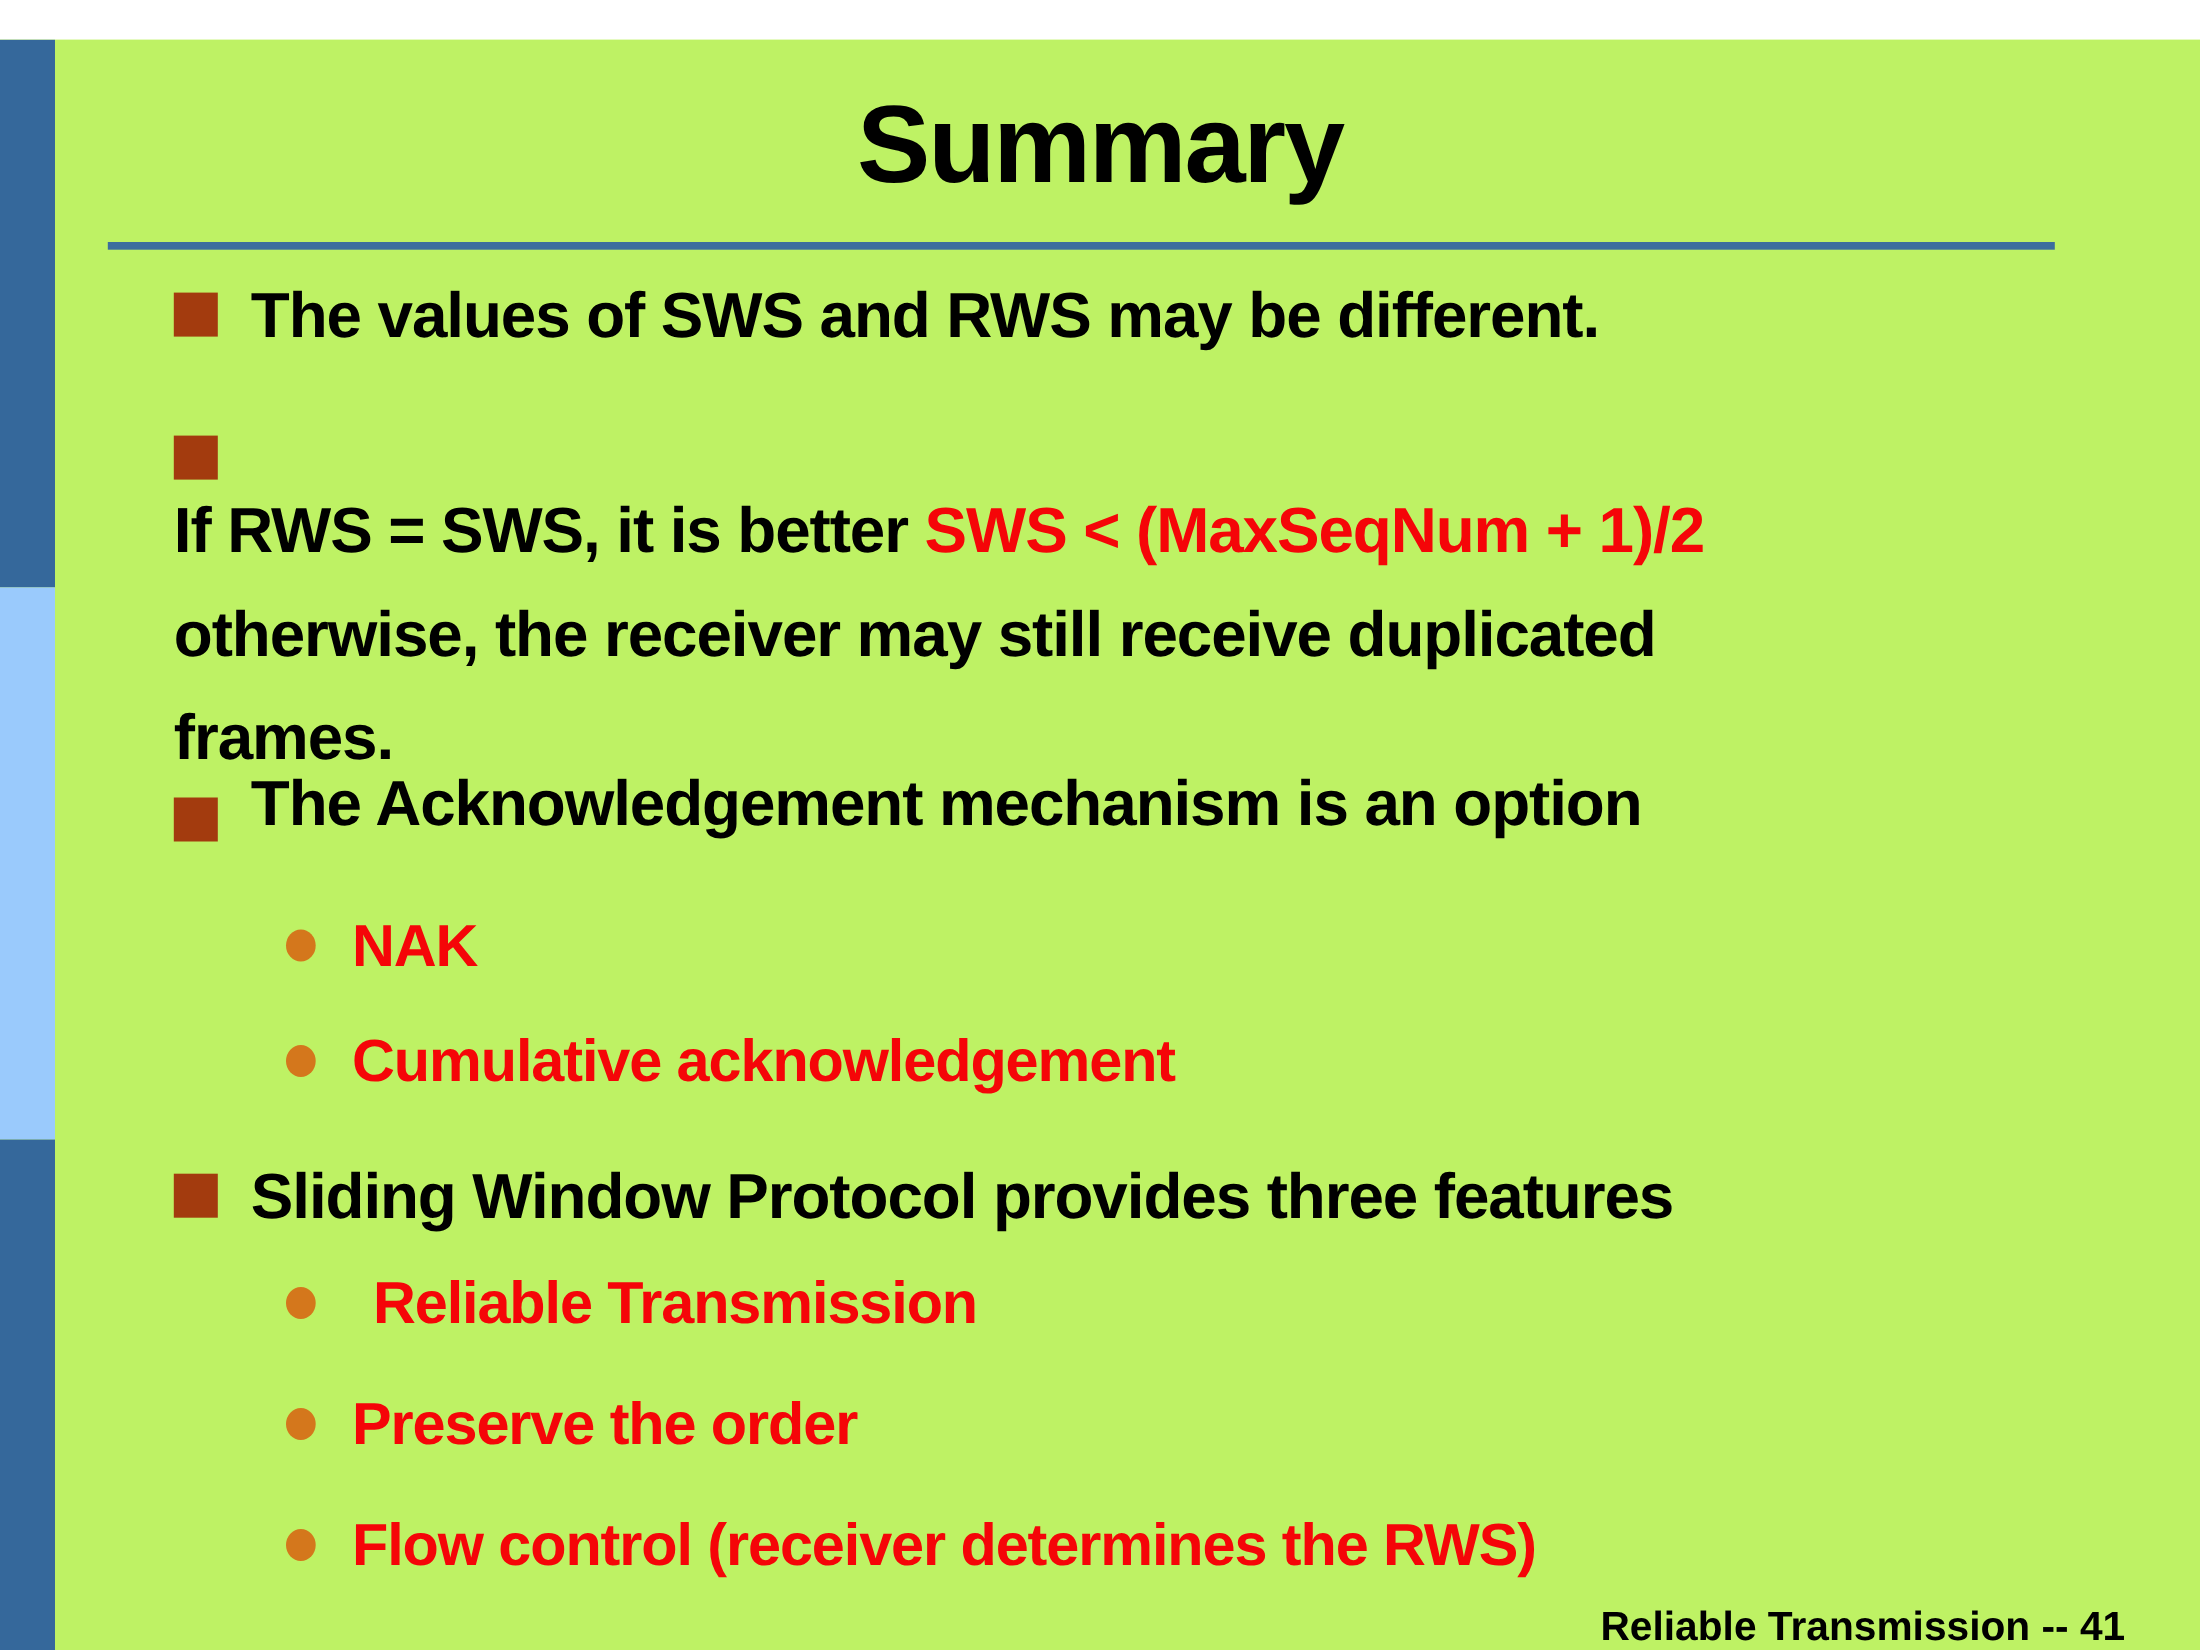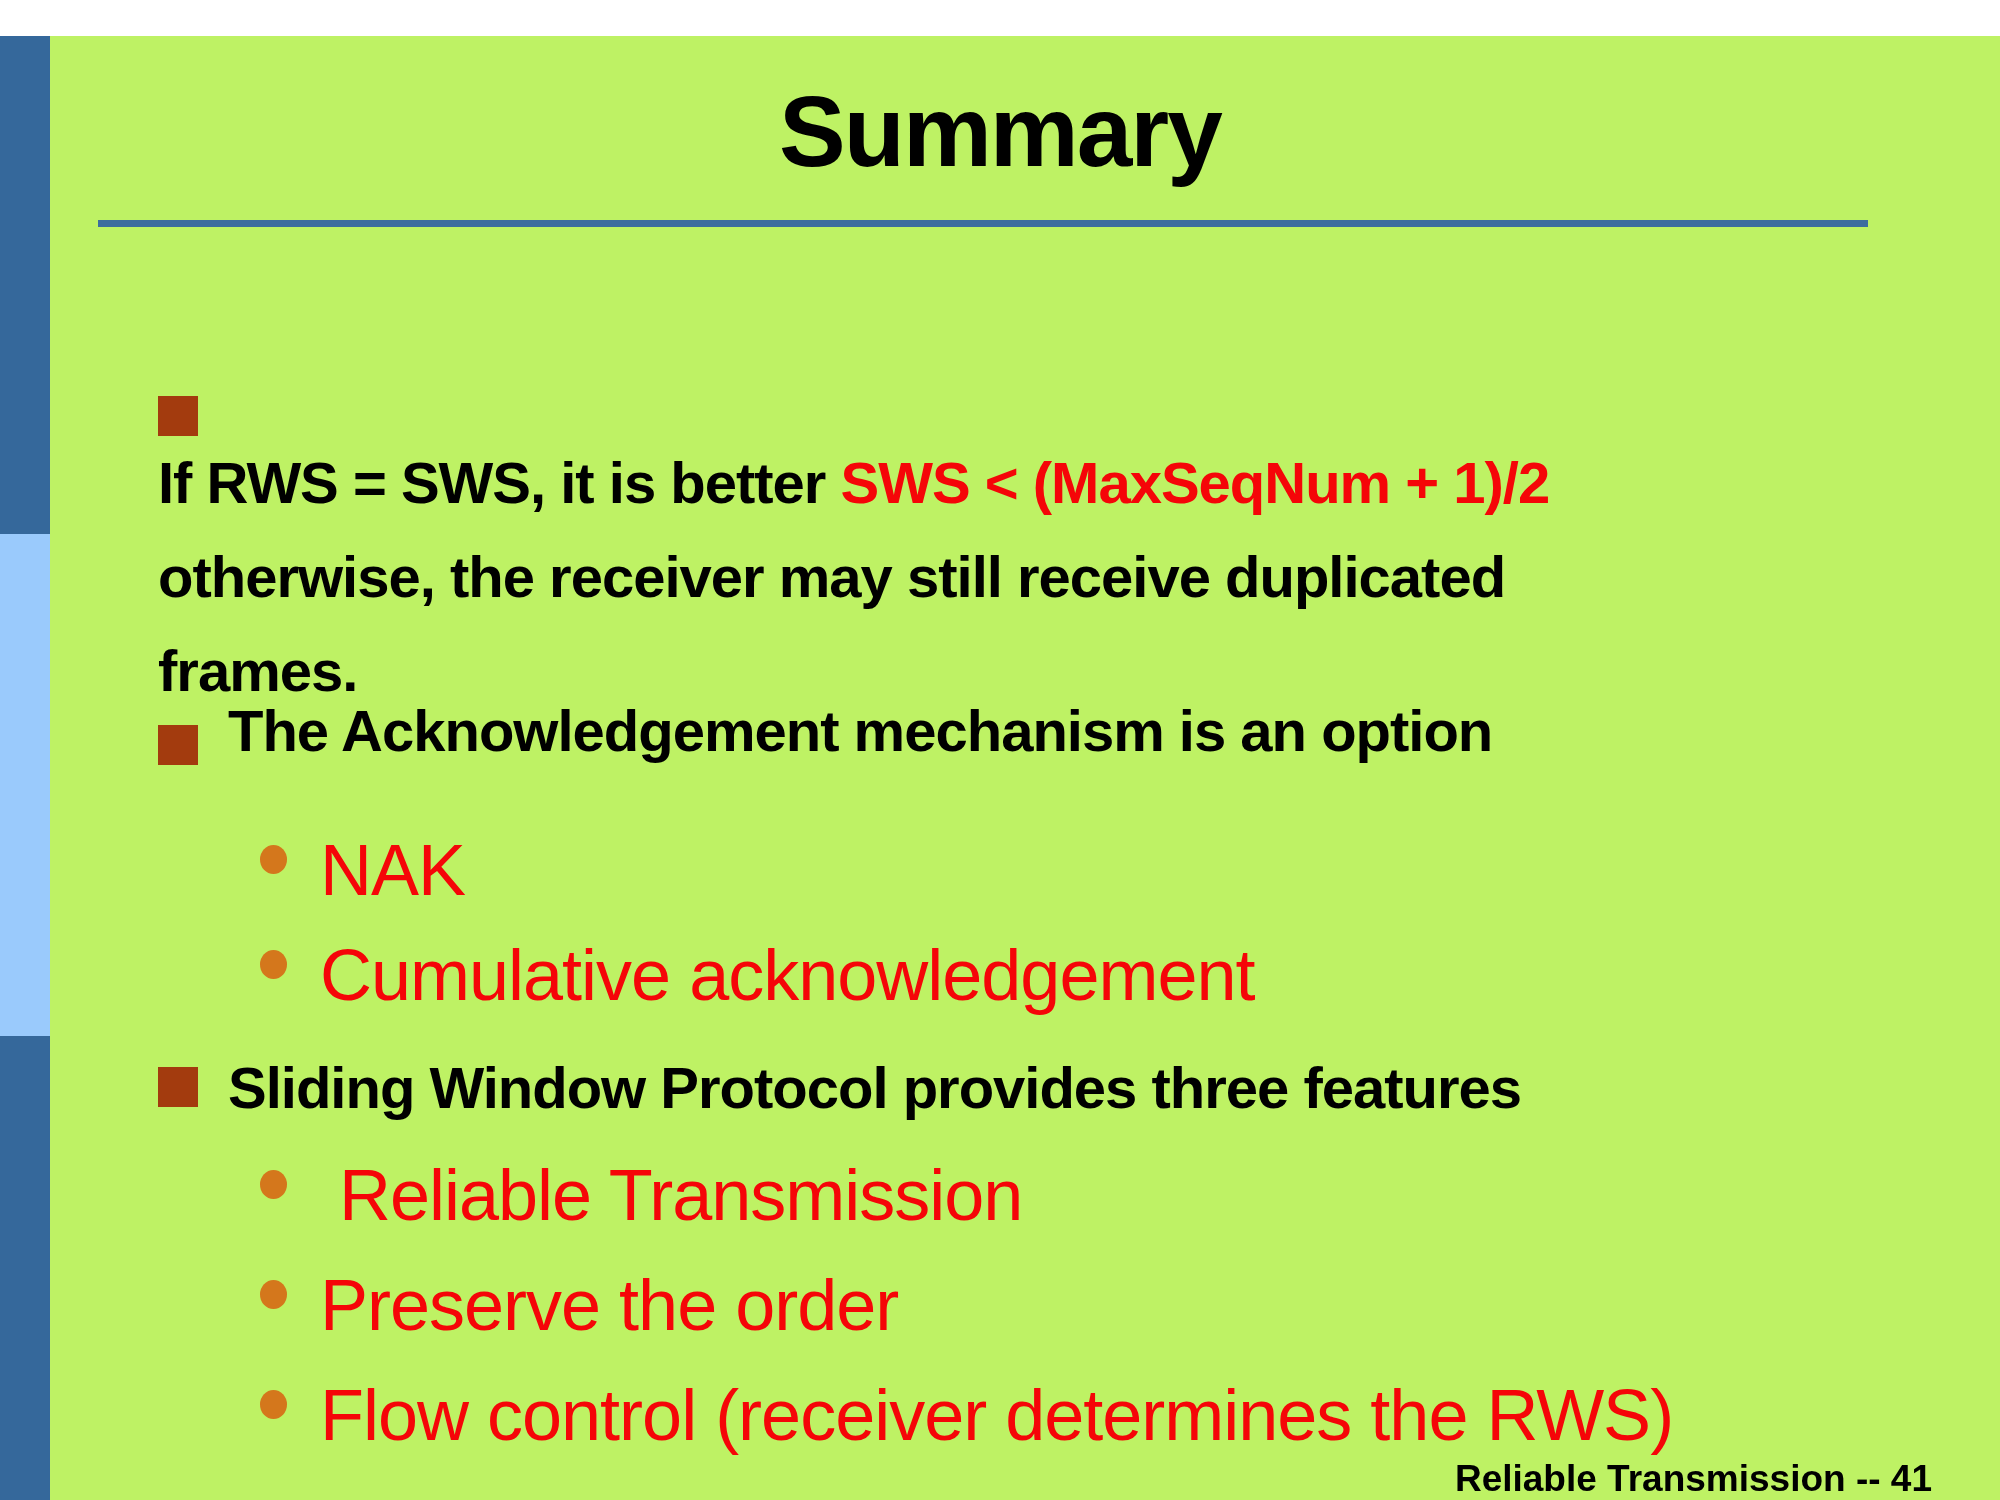--- a/index.html
+++ b/index.html
@@ -75,22 +75,22 @@
 
   .t1 {
     font-size: 58px;
     font-weight: bold;
     color: #000000;
     letter-spacing: -1px;
     line-height: 1.15;
   }
   .t1.multi { line-height: 94px; }
   .t2 {
-    font-size: 72px;
-    font-weight: normal;
+    font-size: 54px;
+    font-weight: bold;
     color: var(--accent-red, #F50508);
     letter-spacing: -1px;
     line-height: 1.15;
   }
   .red  { color: var(--accent-red, #F50508); }
   .black { color: #000000; }
 
   
   .footer {
     position: absolute;
@@ -108,20 +108,24 @@
 
   <div class="bar seg-top"></div>
   <div class="bar seg-mid"></div>
   <div class="bar seg-bottom"></div>
 
   <div class="title-wrap">
     <span class="title-text">Summary</span>
   </div>
   <div class="title-rule"></div>
 
+  <div class="row l1" style="top:218px;">
+    <div class="sq-bullet"></div>
+    <div class="t1">The values of SWS and RWS may be different.</div>
+  </div>
 
   <div class="row l1" style="top:348px;flex-direction:column;">
     <div class="sq-bullet"></div>
     <div class="t1 multi">
       <span class="black">If RWS = SWS, it is better </span><span class="red">SWS &lt; (MaxSeqNum + 1)/2</span><br>
       <span class="black">otherwise, the receiver may still receive duplicated</span><br>
       <span class="black">frames.</span>
     </div>
   </div>
 

